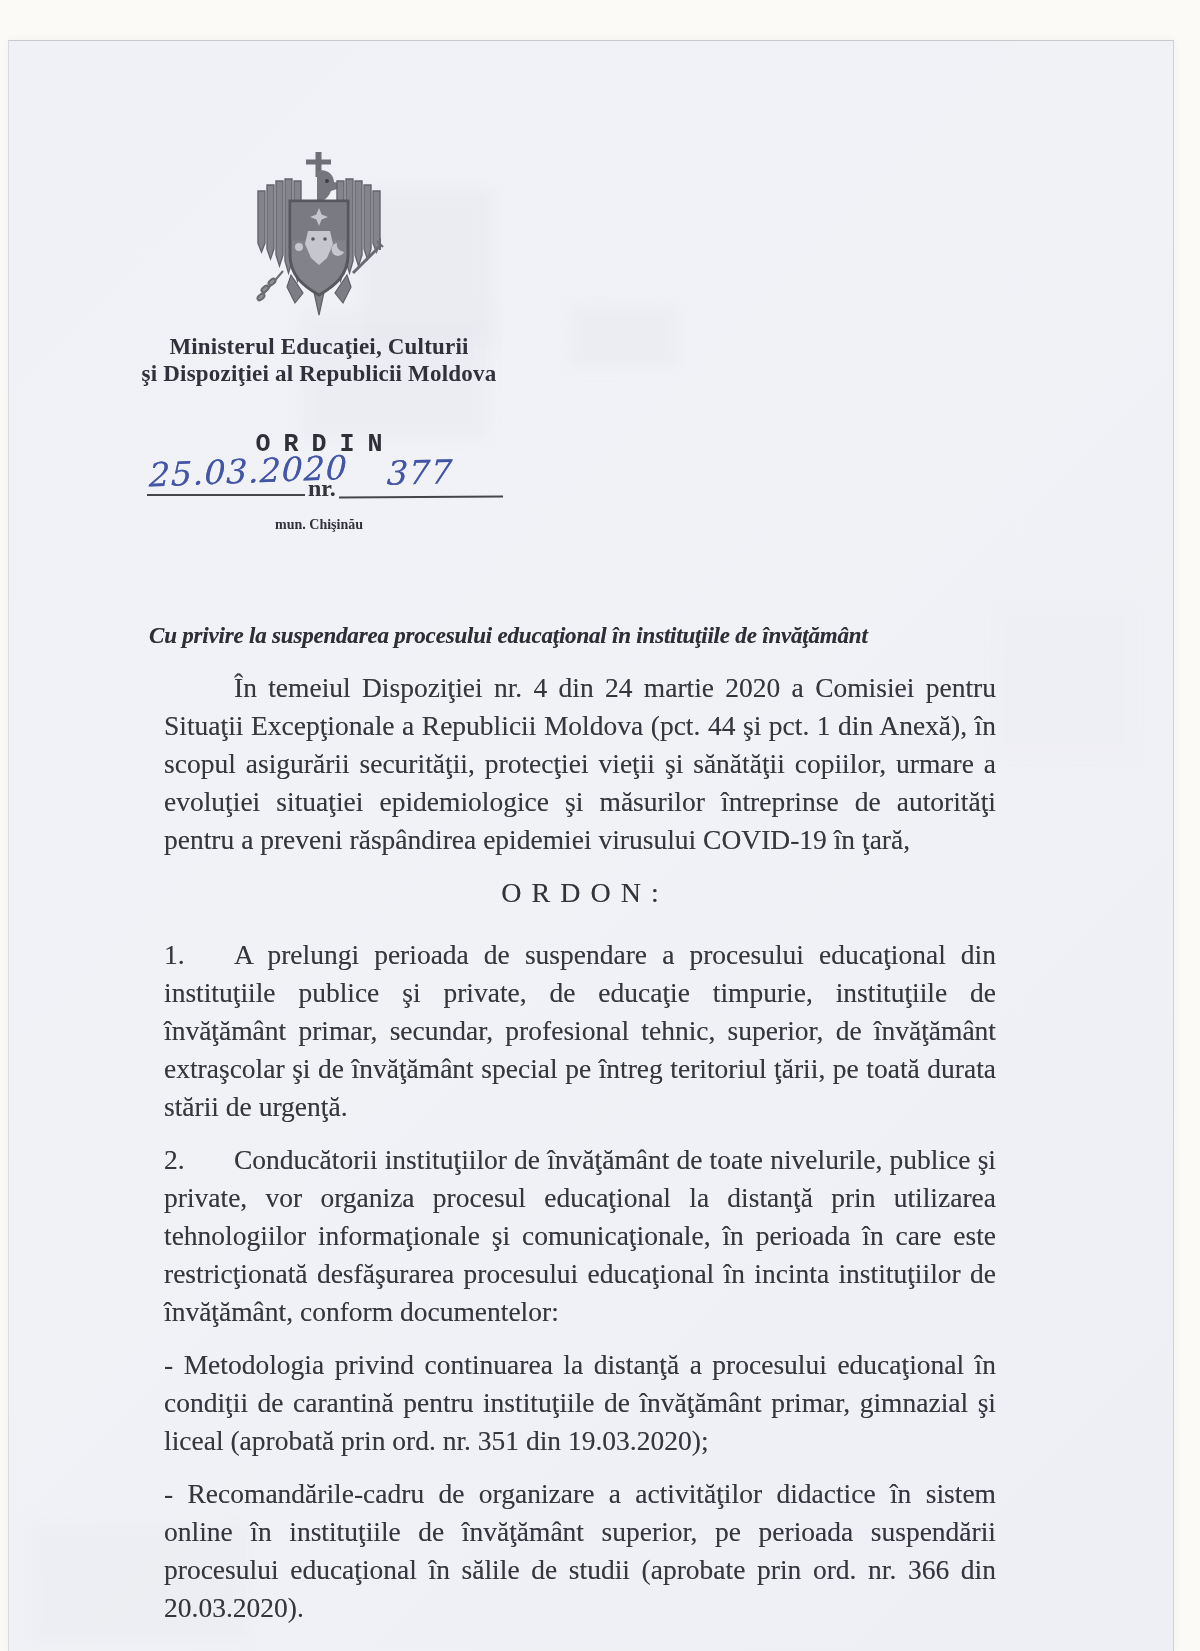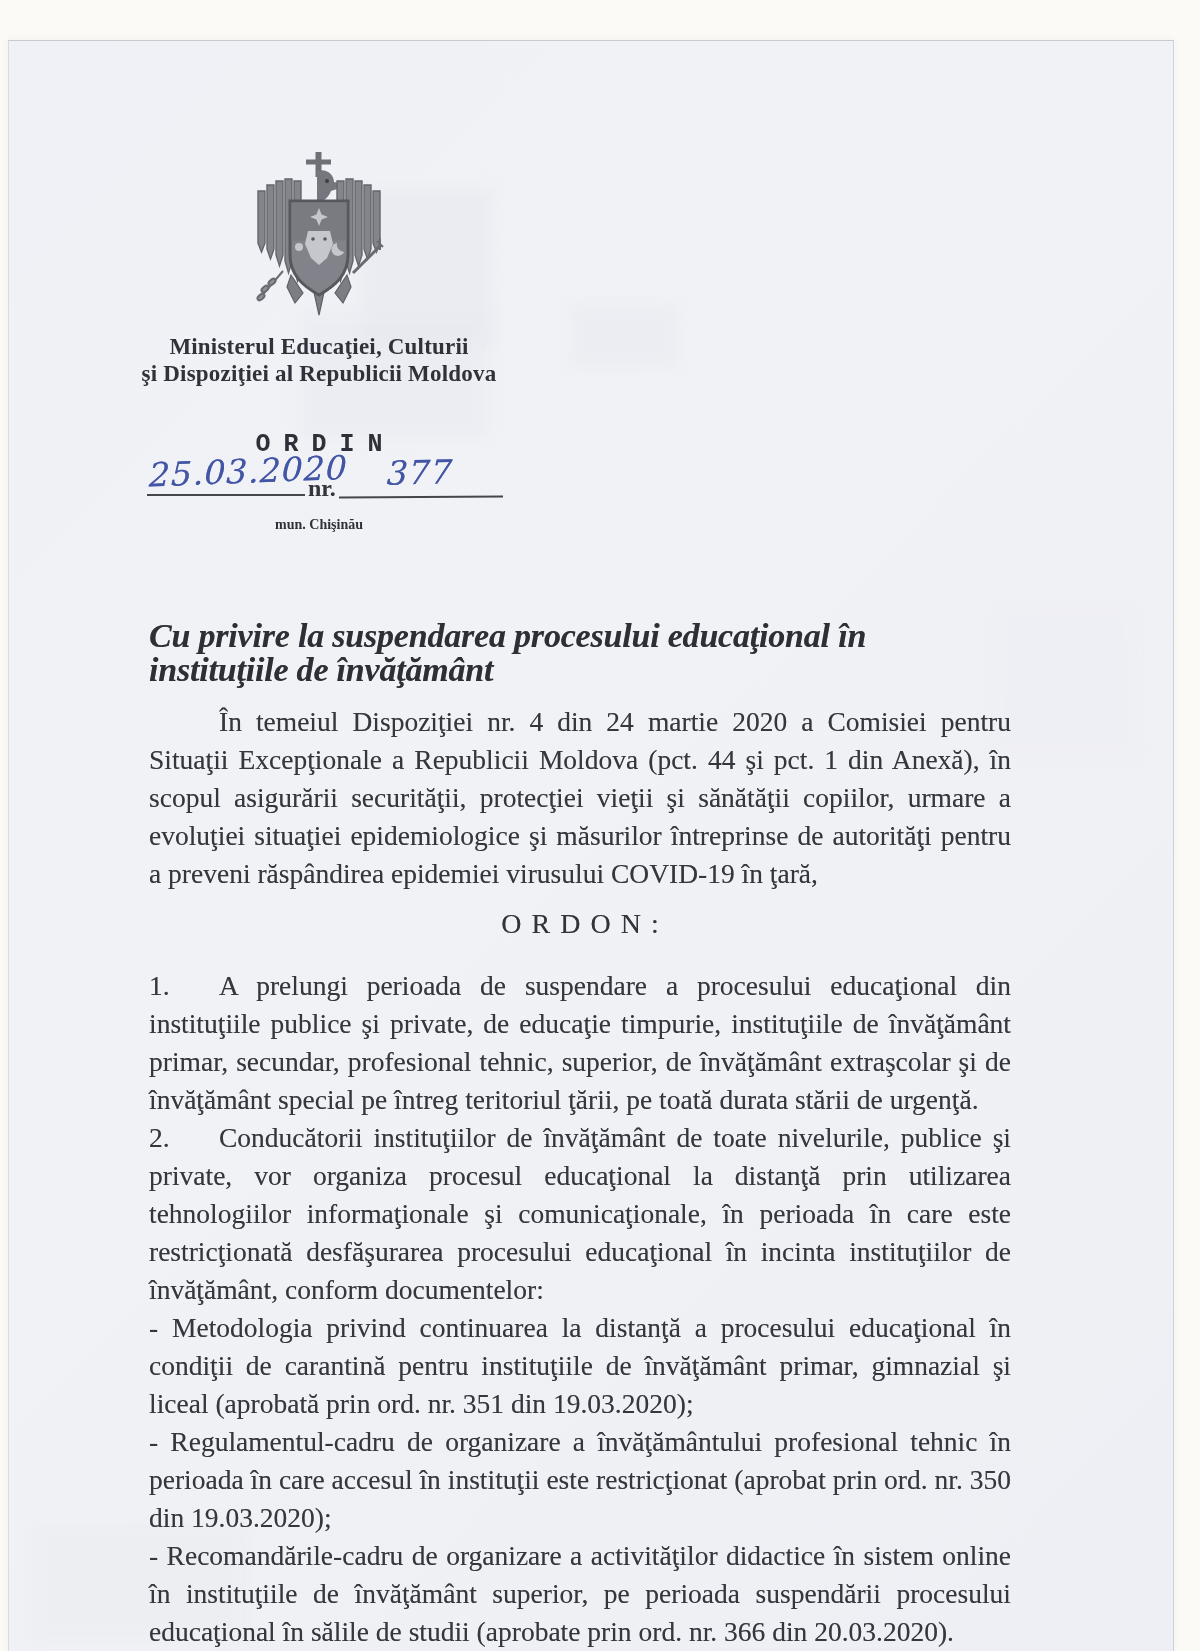--- a/index.html
+++ b/index.html
@@ -39,22 +39,22 @@
   .date-hand{position:absolute;left:140px;top:411px;width:180px;font-size:33px;letter-spacing:1px;transform:rotate(-2.2deg) skewX(-4deg);}
   .nr-label{position:absolute;left:299px;top:434px;font-weight:bold;font-size:24px;color:#34353c;}
   .num-hand{position:absolute;left:330px;top:412px;width:162px;text-align:center;font-size:33px;letter-spacing:1px;transform:rotate(-1.2deg) skewX(-4deg);}
   .uline{position:absolute;height:2px;background:#45464c;}
   .ul1{left:138px;top:453px;width:158px;}
   .ul2{left:330px;top:455px;width:164px;transform:rotate(-0.4deg);}
   .place{position:absolute;left:0;top:476px;width:500px;font-weight:bold;font-size:14px;color:#30313a;}
 
   .body-block{position:absolute;left:140px;top:578px;width:862px;color:#36373e;
     font-size:27.5px;line-height:38px;text-shadow:0 0 .5px rgba(55,55,65,.45);}
-  .subject{font-weight:bold;font-style:italic;font-size:34px;line-height:34px;margin:0 0 16px 0;letter-spacing:-.2px;color:#2e2f36;}
-  p.flow{margin:0;text-align:justify;}
+  .subject{font-weight:bold;font-style:italic;font-size:23px;line-height:34px;margin:0 0 16px 0;letter-spacing:-.2px;color:#2e2f36;}
+  p.flow{margin:15px;text-align:justify;}
   p.preamble{text-indent:70px;}
   .ordon{margin:12px 0 24px 0;text-align:center;font-size:28px;letter-spacing:10px;text-indent:10px;color:#33343b;}
   .itemnum{display:inline-block;width:70px;}
 </style>
 </head>
 <body>
 
 <div class="paper">
 
   <div class="artifact a1"></div>
@@ -144,17 +144,16 @@
 
     <p class="flow preamble">În temeiul Dispoziţiei nr. 4 din 24 martie 2020 a Comisiei pentru Situaţii Excepţionale a Republicii Moldova (pct. 44 şi pct. 1 din Anexă), în scopul asigurării securităţii, protecţiei vieţii şi sănătăţii copiilor, urmare a evoluţiei situaţiei epidemiologice şi măsurilor întreprinse de autorităţi pentru a preveni răspândirea epidemiei virusului COVID-19 în ţară,</p>
 
     <div class="ordon">ORDON:</div>
 
     <p class="flow"><span class="itemnum">1.</span><span>A prelungi perioada de suspendare a procesului educaţional din instituţiile publice şi private, de educaţie timpurie, instituţiile de învăţământ primar, secundar, profesional tehnic, superior, de învăţământ extraşcolar şi de învăţământ special pe întreg teritoriul ţării, pe toată durata stării de urgenţă.</span></p>
 
     <p class="flow"><span class="itemnum">2.</span><span>Conducătorii instituţiilor de învăţământ de toate nivelurile, publice şi private, vor organiza procesul educaţional la distanţă prin utilizarea tehnologiilor informaţionale şi comunicaţionale, în perioada în care este restricţionată desfăşurarea procesului educaţional în incinta instituţiilor de învăţământ, conform documentelor:</span></p>
 
     <p class="flow">- Metodologia privind continuarea la distanţă a procesului educaţional în condiţii de carantină pentru instituţiile de învăţământ primar, gimnazial şi liceal (aprobată prin ord. nr. 351 din 19.03.2020);</p>
-    <p class="flow">- Regulamentul-cadru de organizare a învăţământului profesional tehnic în perioada în care accesul în instituţii este restricţionat (aprobat prin ord. nr. 350 din 19.03.2020);</p>
     <p class="flow">- Recomandările-cadru de organizare a activităţilor didactice în sistem online în instituţiile de învăţământ superior, pe perioada suspendării procesului educaţional în sălile de studii (aprobate prin ord. nr. 366 din 20.03.2020).</p>
   </div>
 
 </div>
 
 </body></html>

